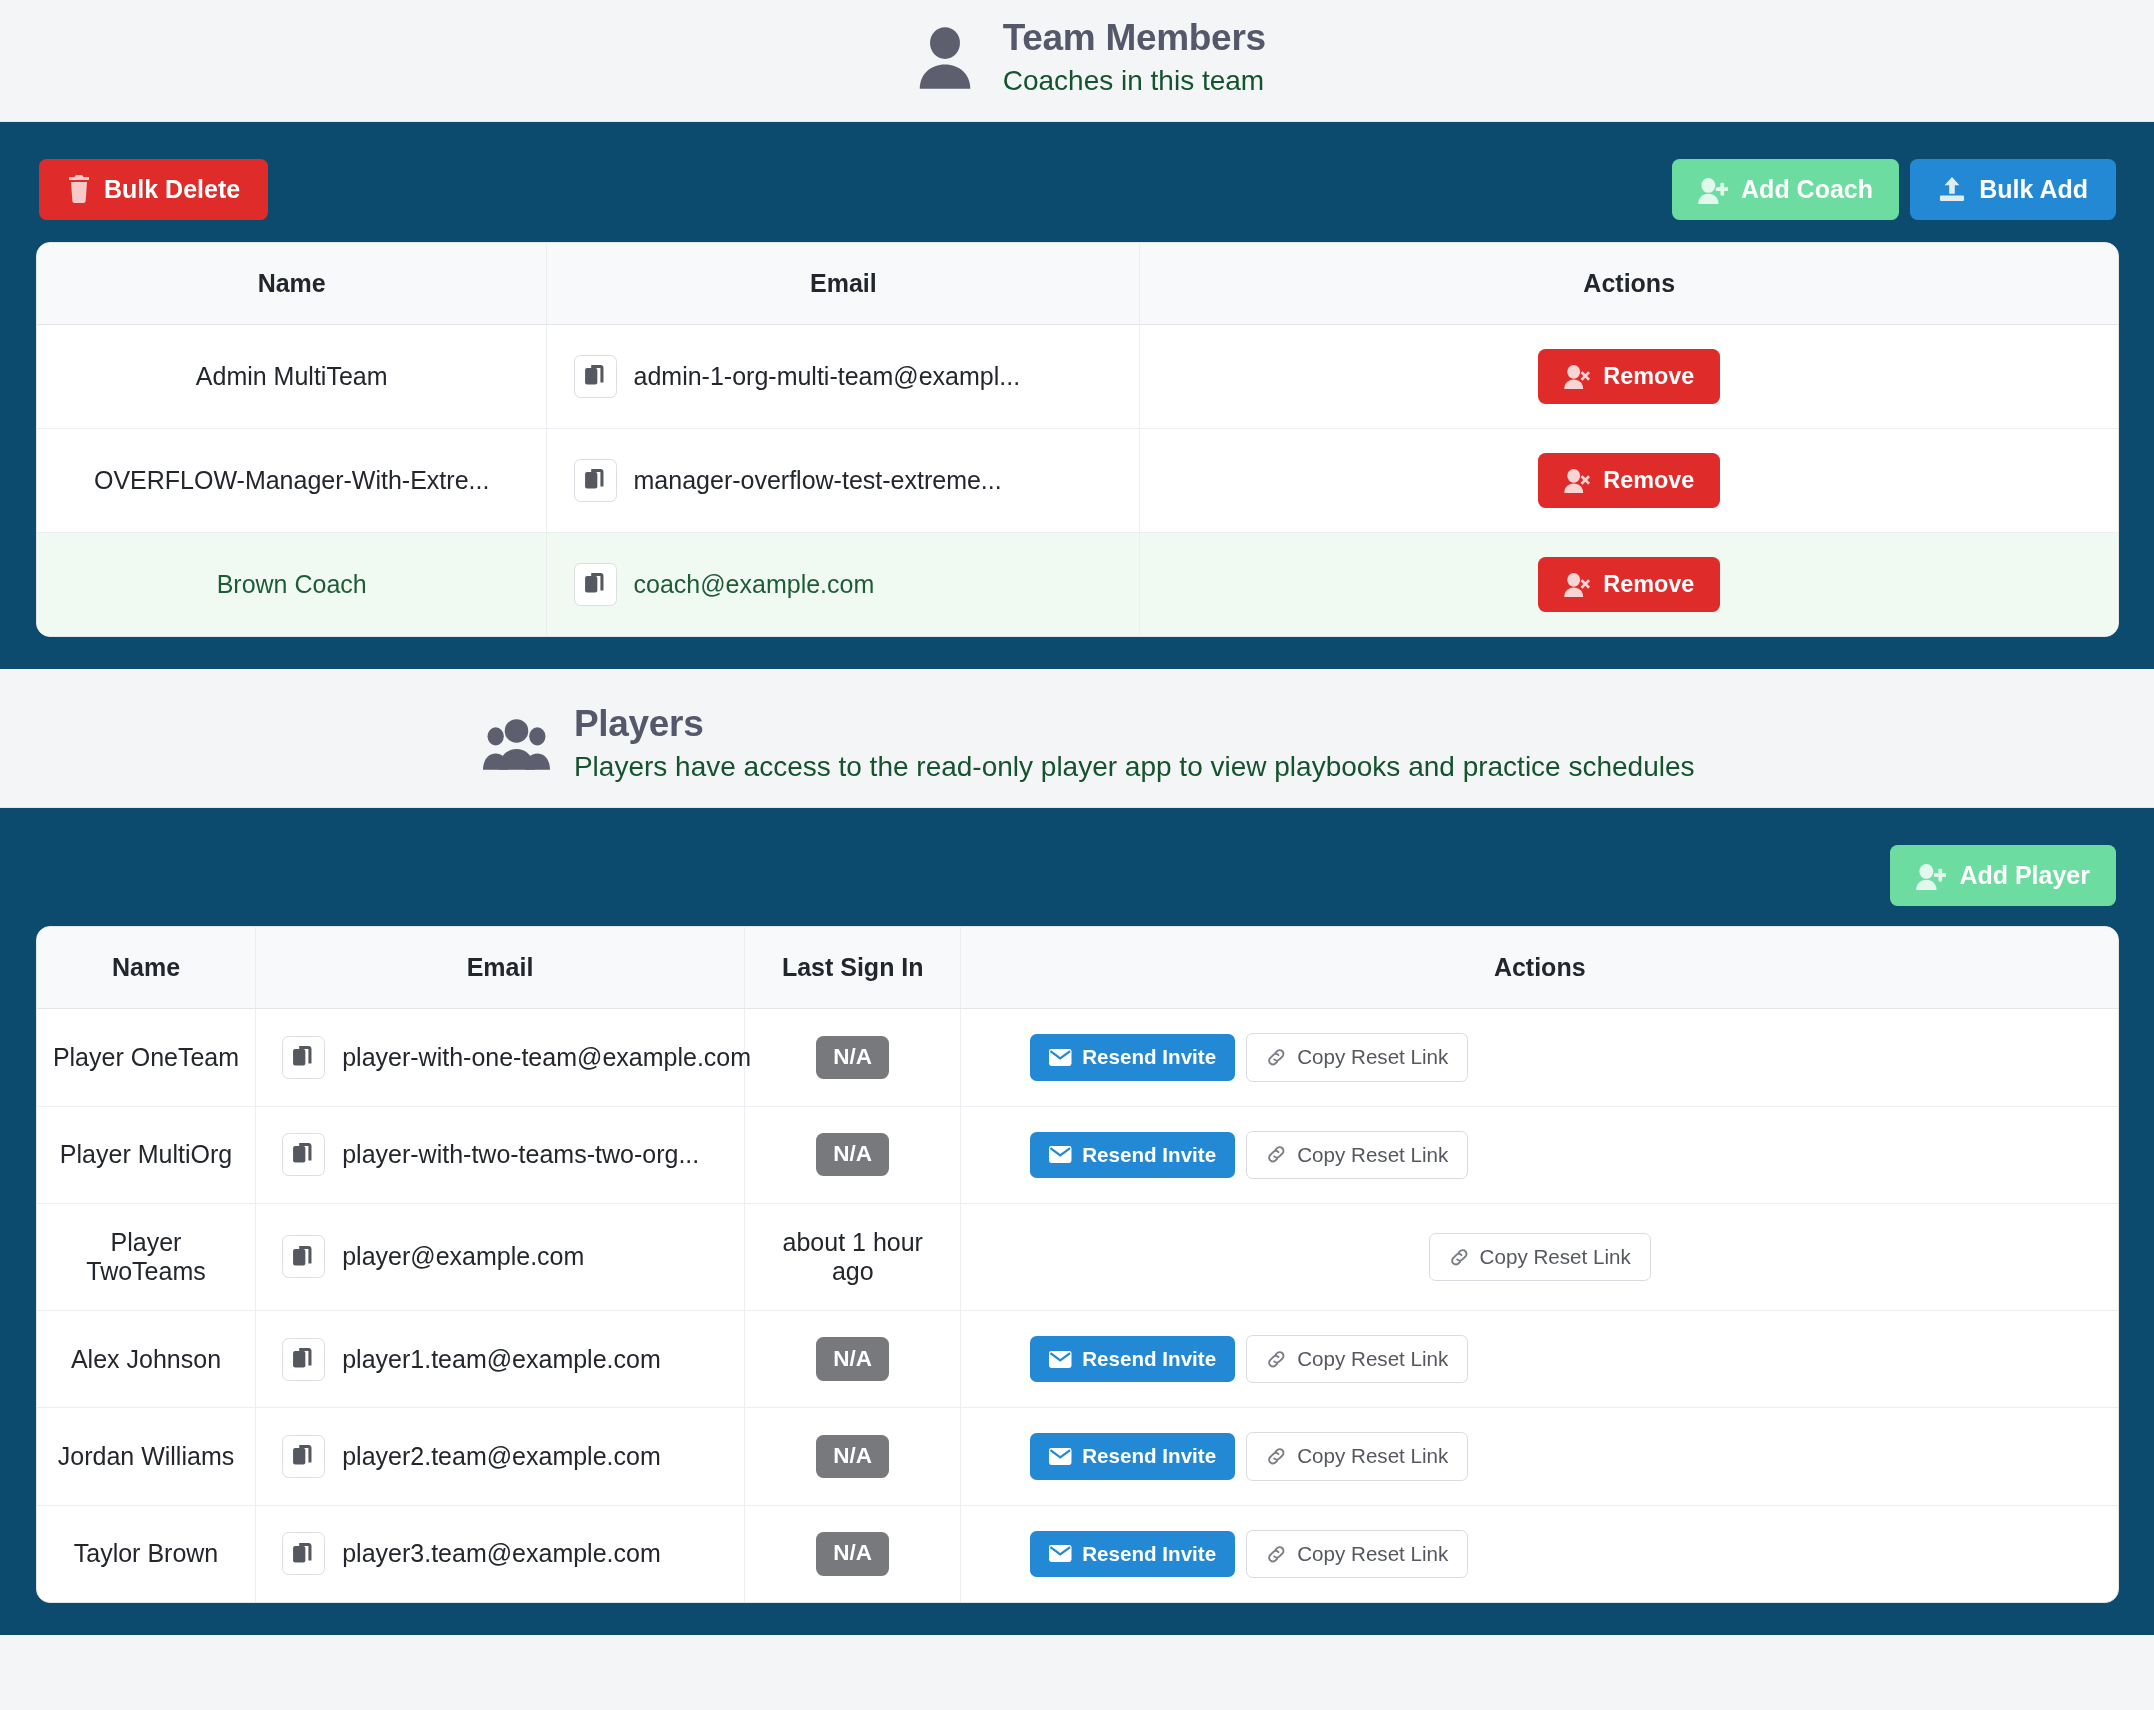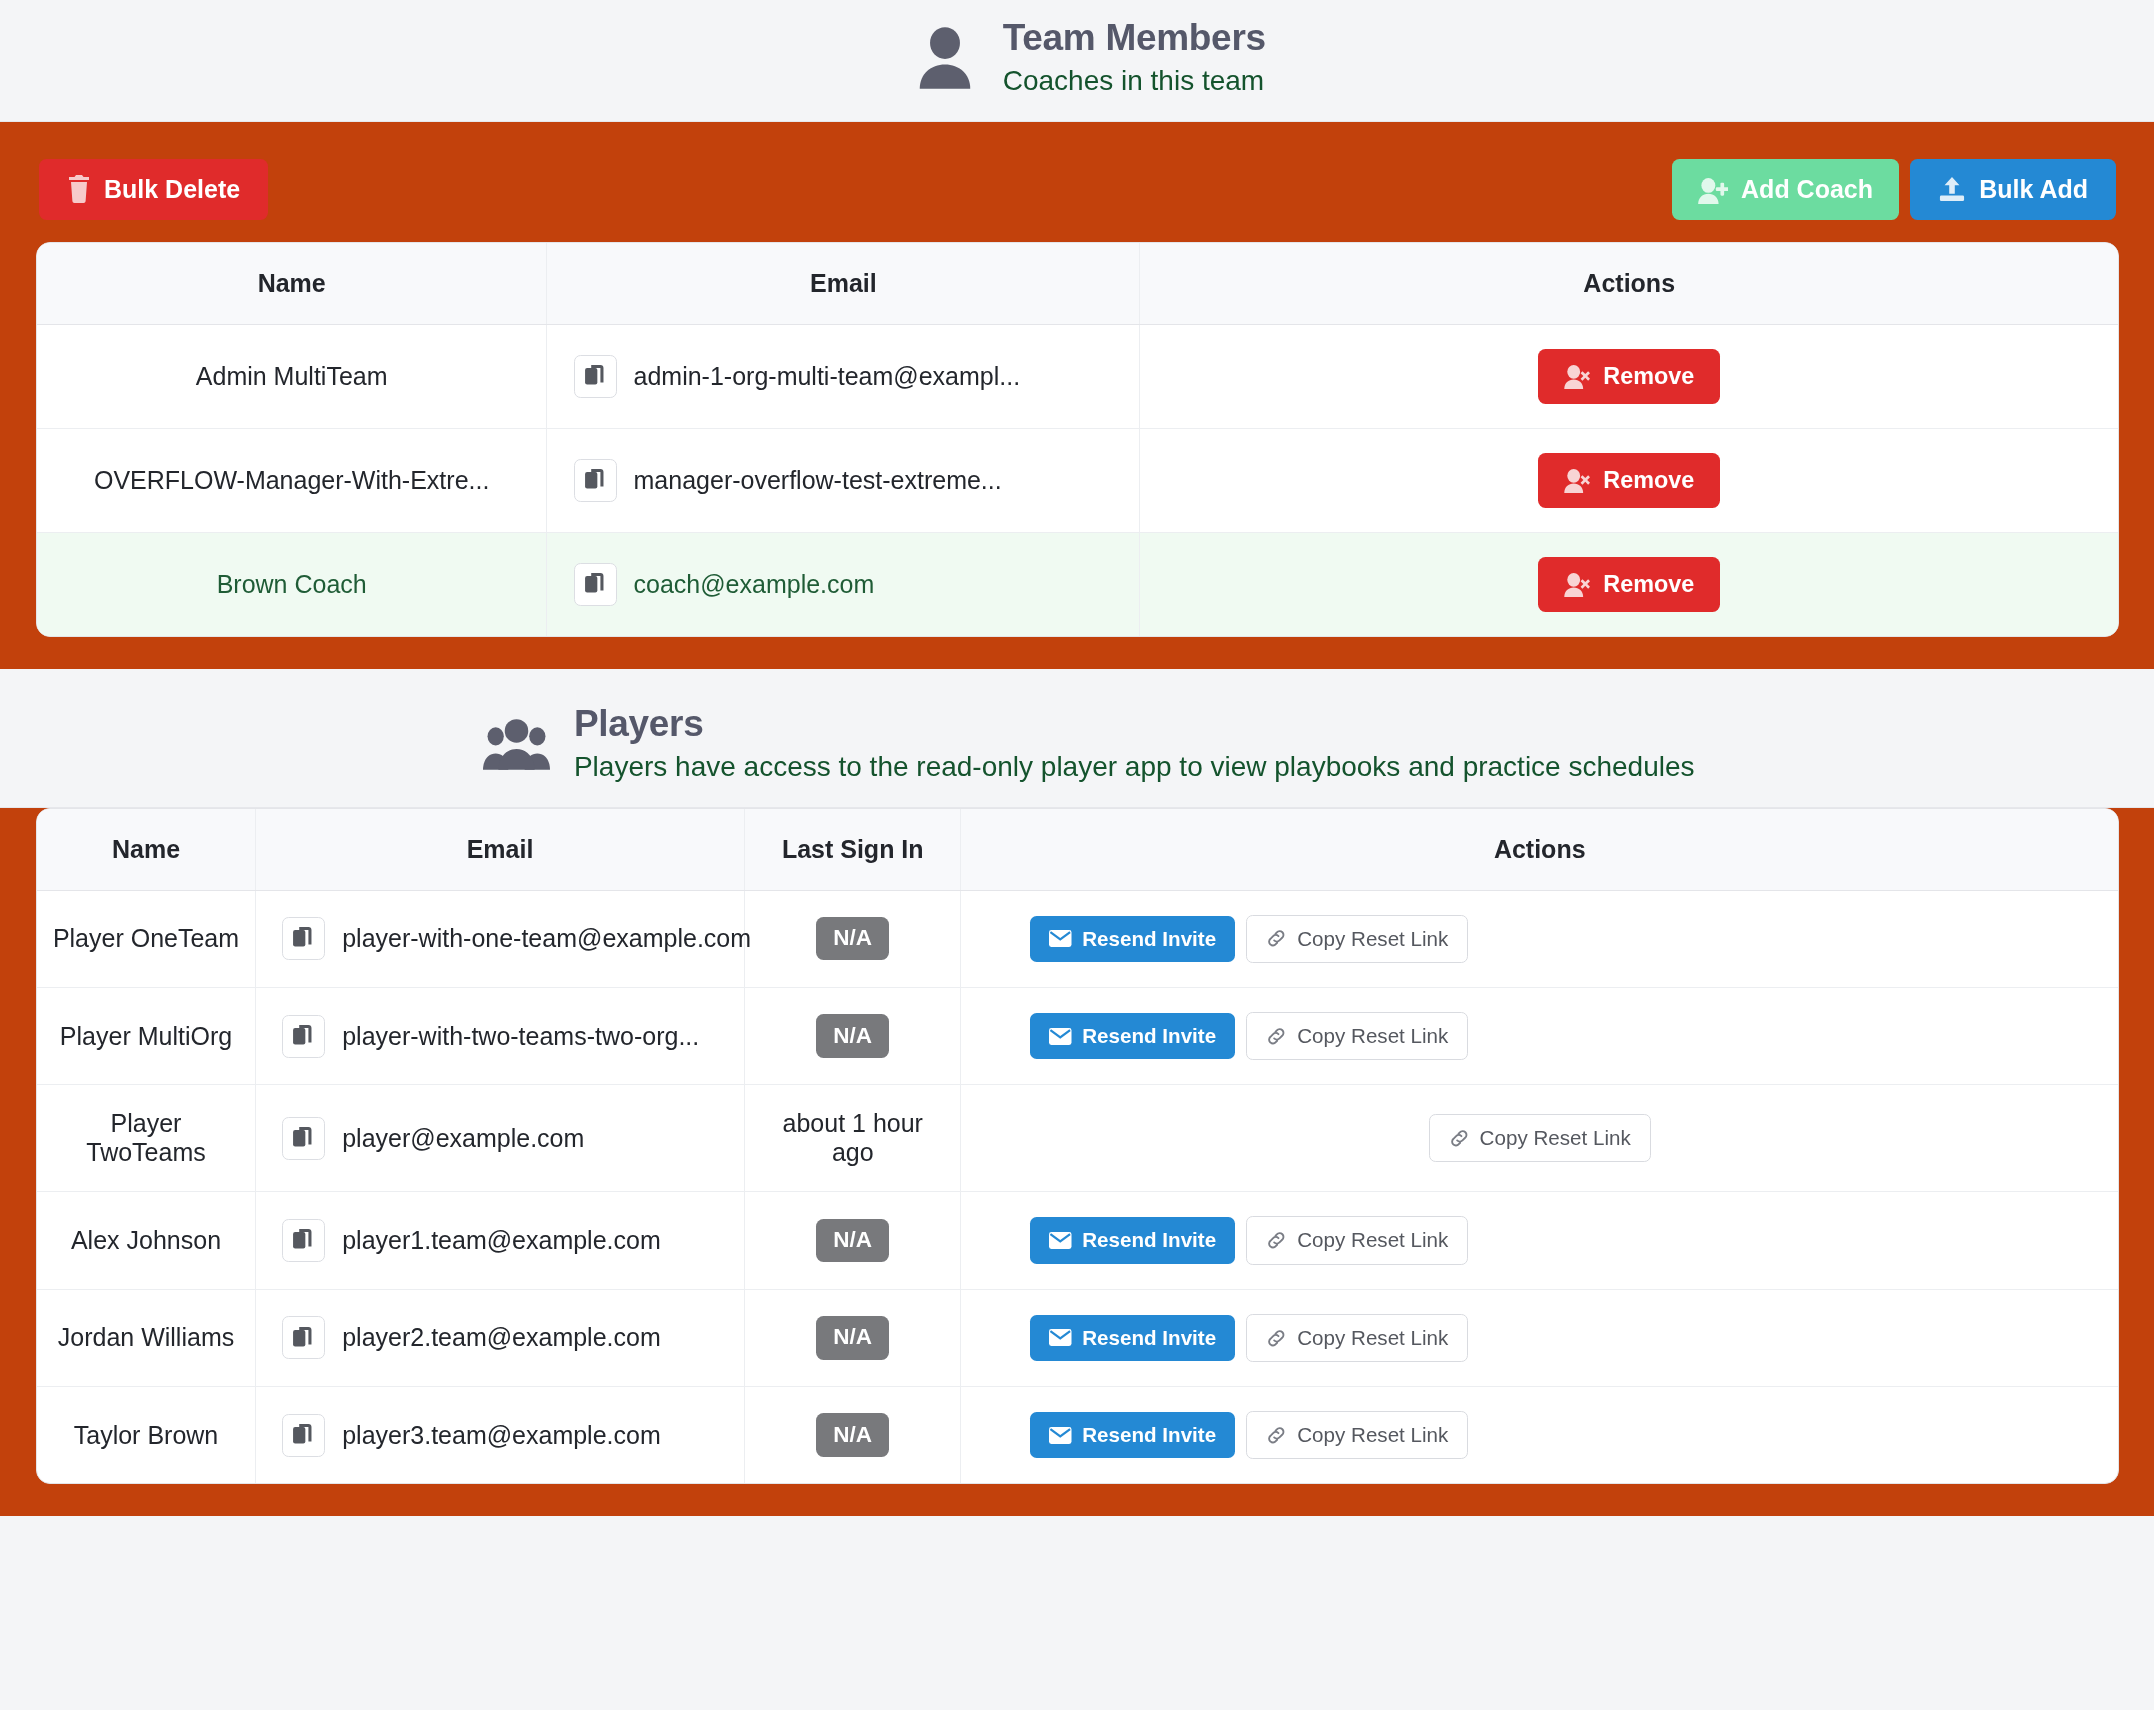--- a/index.html
+++ b/index.html
@@ -40,21 +40,21 @@
   }
   .section-head .head-text .subtitle {
     font-size: 28px;
     color: #14532d;
     line-height: 1.35;
     margin-top: 3.7px;
   }
 
   
   .card {
-    background: #c2410c;
+    background: #0c4a6e;
     border-top: 1.9px solid #e6e7eb;
     padding: 0 0 32px 0;
   }
 
   .toolbar {
     display: flex;
     align-items: center;
     padding: 37px 39px 22.5px 39px;
   }
   .toolbar .spacer { flex: 1 1 auto; }
@@ -345,20 +345,33 @@
         <path d="M17 56c0-14 9-23 20-23s20 9 20 23z"></path>
       </svg>
     </span>
     <div class="head-text">
       <div class="title">Players</div>
       <div class="subtitle">Players have access to the read-only player app to view playbooks and practice schedules</div>
     </div>
   </div>
 
   <div class="card">
+    <div class="toolbar-right-players">
+      <button class="btn btn-success">
+        <span class="ic">
+          <svg width="30" height="26" viewBox="0 0 32 28" fill="currentColor">
+            <ellipse cx="11" cy="8" rx="7.5" ry="8"></ellipse>
+            <path d="M0 28c0-7 5-11 11-11s11 4 11 11z"></path>
+            <rect x="24" y="5" width="4" height="14" rx="1.2"></rect>
+            <rect x="19" y="10" width="14" height="4" rx="1.2"></rect>
+          </svg>
+        </span>
+        <span>Add Player</span>
+      </button>
+    </div>
 
     <div class="table-wrap">
       <table>
         <colgroup>
           <col style="width:10.5%">
           <col style="width:23.5%">
           <col style="width:10.4%">
           <col style="width:55.6%">
         </colgroup>
         <thead>

